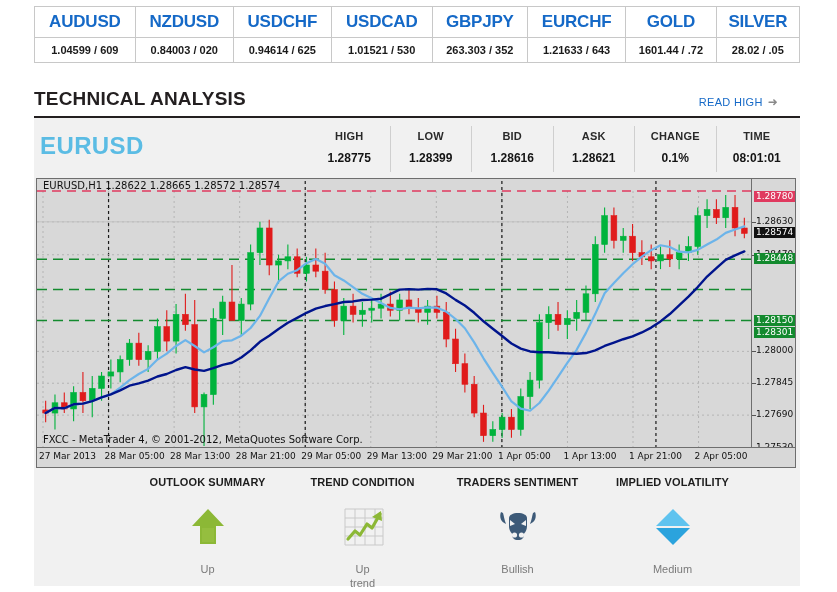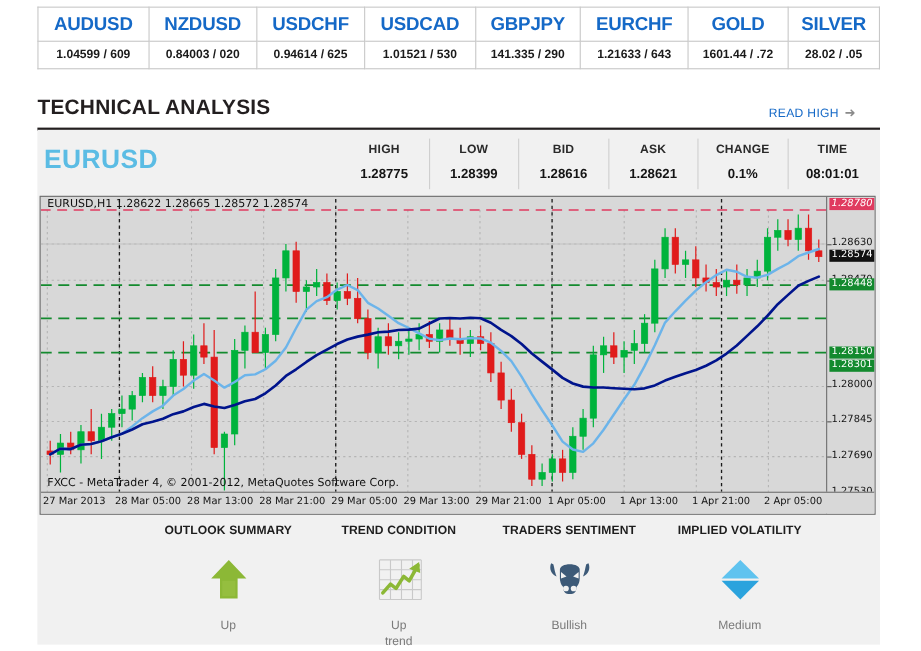--- a/index.html
+++ b/index.html
@@ -264,21 +264,21 @@
       <td class="quote-sym">GBPJPY</td>
       <td class="quote-sym">EURCHF</td>
       <td class="quote-sym">GOLD</td>
       <td class="quote-sym">SILVER</td>
     </tr>
     <tr>
       <td class="quote-val">1.04599 / 609</td>
       <td class="quote-val">0.84003 / 020</td>
       <td class="quote-val">0.94614 / 625</td>
       <td class="quote-val">1.01521 / 530</td>
-      <td class="quote-val">141.335 / 290</td>
+      <td class="quote-val">263.303 / 352</td>
       <td class="quote-val">1.21633 / 643</td>
       <td class="quote-val">1601.44 / .72</td>
       <td class="quote-val">28.02 / .05</td>
     </tr>
   </tbody>
     </table>
 
   <div class="section-head">
     <div class="section-title">TECHNICAL ANALYSIS</div>
     <div class="read-more">
@@ -500,21 +500,21 @@
             <line x1="707.3421052631579" y1="38.728000000001714" x2="707.3421052631579" y2="59.28799999999953" stroke="#e01b1b" stroke-width="1.1"></line>
             <rect x="704.4542105263158" y="49.00800000000062" width="5.775789473684211" height="5.3455999999985195" fill="#e01b1b" stroke="#e01b1b" stroke-width="0.6"></rect>
             <polyline points="8.657894736842106,234.04800000000373 17.973684210526315,228.90800000000198 27.289473684210527,229.2506666666709 36.60526315789474,225.31000000000125 45.921052631578945,224.59040000000107 55.23684210526316,222.0546666666694 64.55263157894737,218.48114285714564 73.86842105263158,215.2870000000017 83.1842105263158,208.604999999999 92.5,201.1519999999981 101.8157894736842,194.98399999999876 111.13157894736842,189.84400000000159 120.44736842105263,180.5920000000003 129.76315789473685,174.68100000000035 139.07894736842104,166.97100000000003 148.39473684210526,161.06000000000012 157.71052631578948,166.97100000000003 167.0263157894737,173.39599999999876 176.3421052631579,168.25599999999702 185.6578947368421,162.08800000000227 194.97368421052633,161.3169999999995 204.28947368421052,156.69100000000114 213.60526315789474,148.98100000000082 222.92105263157896,136.90200000000152 232.23684210526315,119.1690000000017 241.55263157894737,102.4639999999995 250.8684210526316,94.75400000000374 260.1842105263158,91.15600000000298 269.5,84.21700000000087 278.8157894736842,80.1050000000013 288.13157894736844,84.73100000000423 297.44736842105266,96.29600000000015 306.7631578947368,101.43600000000188 316.07894736842104,108.11800000000002 325.39473684210526,114.79999999999818 334.7105263157895,119.1690000000017 344.0263157894737,124.05200000000404 353.3421052631579,128.93500000000182 362.6578947368421,130.2199999999988 371.9736842105263,128.67800000000238 381.2894736842105,129.4490000000006 390.60526315789474,128.421000000003 399.92105263157896,128.67800000000238 409.2368421052632,132.53300000000257 418.5526315789474,139.9859999999989 427.86842105263156,149.2380000000002 437.1842105263158,163.37300000000386 446.5,179.30700000000328 455.8157894736842,193.95600000000115 465.13157894736844,207.8340000000008 474.44736842105266,222.48300000000324 483.7631578947368,229.6790000000002 493.07894736842104,231.73500000000453 502.39473684210526,224.02499999999964 511.7105263157895,211.689000000001 521.0263157894736,197.81100000000131 530.3421052631579,183.93299999999707 539.6578947368421,170.8260000000002 548.9736842105264,153.86400000000316 558.2894736842105,134.84600000000177 567.6052631578948,114.28599999999936 576.921052631579,104.00600000000047 586.2368421052631,94.24000000000036 595.5526315789474,85.24499999999847 604.8684210526316,77.53500000000271 614.1842105263158,71.11000000000396 623.5,66.2270000000062 632.8157894736842,68.02600000000203 642.1315789473684,72.65200000000038 651.4473684210526,73.4229999999986 660.7631578947369,70.85300000000457 670.078947368421,65.456000000008 679.3947368421053,60.5730000000011 688.7105263157895,53.89099999999839 698.0263157894736,50.550000000001596 707.3421052631579,47.363199999998976" fill="none" stroke="#6cb4ea" stroke-width="2.2" stroke-linejoin="round" stroke-linecap="round"></polyline>
             <polyline points="8.657894736842106,234.04800000000373 17.973684210526315,228.90800000000198 27.289473684210527,229.2506666666709 36.60526315789474,225.31000000000125 45.921052631578945,224.59040000000107 55.23684210526316,222.0546666666694 64.55263157894737,218.48114285714564 73.86842105263158,215.2870000000017 83.1842105263158,211.43200000000158 92.5,206.7032000000025 101.8157894736842,204.32945454545396 111.13157894736842,201.66600000000147 120.44736842105263,197.51446153846425 129.76315789473685,194.98400000000333 139.07894736842104,191.00906666667132 148.39473684210526,188.1735000000009 157.71052631578948,190.50917647058665 167.0263157894737,191.90000000000137 176.3421052631579,189.14063157894867 185.6578947368421,185.8348000000027 194.97368421052633,183.72495238095166 204.28947368421052,178.5360000000005 213.60526315789474,171.38895238094844 222.92105263157896,162.77333333333095 232.23684210526315,156.70323809523964 241.55263157894737,150.04571428571393 250.8684210526316,143.77980952380656 260.1842105263158,138.8845714285703 269.5,133.79352380952258 278.8157894736842,129.58361904761955 288.13157894736844,127.03809523809798 297.44736842105266,125.17790476190508 306.7631578947368,123.02400000000186 316.07894736842104,122.43657142857205 325.39473684210526,120.96800000000208 334.7105263157895,120.67428571428718 344.0263157894737,119.69523809524358 353.3421052631579,115.09371428571309 362.6578947368421,110.59009523809517 371.9736842105263,110.10057142857792 381.2894736842105,110.59009523809974 390.60526315789474,109.90476190476646 399.92105263157896,110.29638095238482 409.2368421052632,114.40838095238439 418.5526315789474,120.87009523809863 427.86842105263156,126.54857142857618 437.1842105263158,133.79352380952713 446.5,142.3112380952366 455.8157894736842,149.75200000000356 465.13157894736844,156.99695238095453 474.44736842105266,164.5356190476204 483.7631578947368,169.62666666666357 493.07894736842104,172.46590476190462 502.39473684210526,173.24914285714132 511.7105263157895,173.24914285714132 521.0263157894736,173.93447619047458 530.3421052631579,174.42399999999637 539.6578947368421,174.81561904761472 548.9736842105264,174.03238095237802 558.2894736842105,171.38895238094844 567.6052631578948,166.98323809523396 576.921052631579,163.55657142857223 586.2368421052631,160.22780952381393 595.5526315789474,157.38857142857287 604.8684210526316,153.47238095238023 614.1842105263158,148.57714285714394 623.5,142.40914285714004 632.8157894736842,135.0662857142811 642.1315789473684,126.35276190475558 651.4473684210526,117.63923809523466 660.7631578947369,108.04457142856901 670.078947368421,97.56876190476322 679.3947368421053,89.05104761904462 688.7105263157895,80.8270476190455 698.0263157894736,76.32342857142758 707.3421052631579,72.46598095237881" fill="none" stroke="#00148c" stroke-width="2.4" stroke-linejoin="round" stroke-linecap="round"></polyline>
           </svg>
       </div>
       <div class="mt4-header">EURUSD,H1  1.28622 1.28665 1.28572 1.28574</div>
       <div class="mt4-copyright">FXCC - MetaTrader 4, © 2001-2012, MetaQuotes Software Corp.</div>
 
       <div class="price-axis" id="price-axis">
-          <div class="ptick box red" style="top: 1px; font-style: italic;">1.28780</div>
+          <div class="ptick box red" style="top: 12px;">1.28780</div>
           <div class="ptick" style="top: 36.84px;">1.28630</div>
           <div style="position: absolute; left: 0px; width: 4px; height: 1px; background: rgb(85, 85, 85); top: 42.84px;"></div>
           <div class="ptick box black" style="top: 48.3536px;">1.28574</div>
           <div class="ptick" style="top: 69.736px;">1.28470</div>
           <div style="position: absolute; left: 0px; width: 4px; height: 1px; background: rgb(85, 85, 85); top: 75.736px;"></div>
           <div class="ptick box green" style="top: 74.2592px;">1.28448</div>
           <div class="ptick box green" style="top: 104.482px; margin-top: 44px;">1.28301</div>
           <div class="ptick box green" style="top: 135.528px;">1.28150</div>
           <div class="ptick" style="top: 166.368px;">1.28000</div>
           <div style="position: absolute; left: 0px; width: 4px; height: 1px; background: rgb(85, 85, 85); top: 172.368px;"></div>

